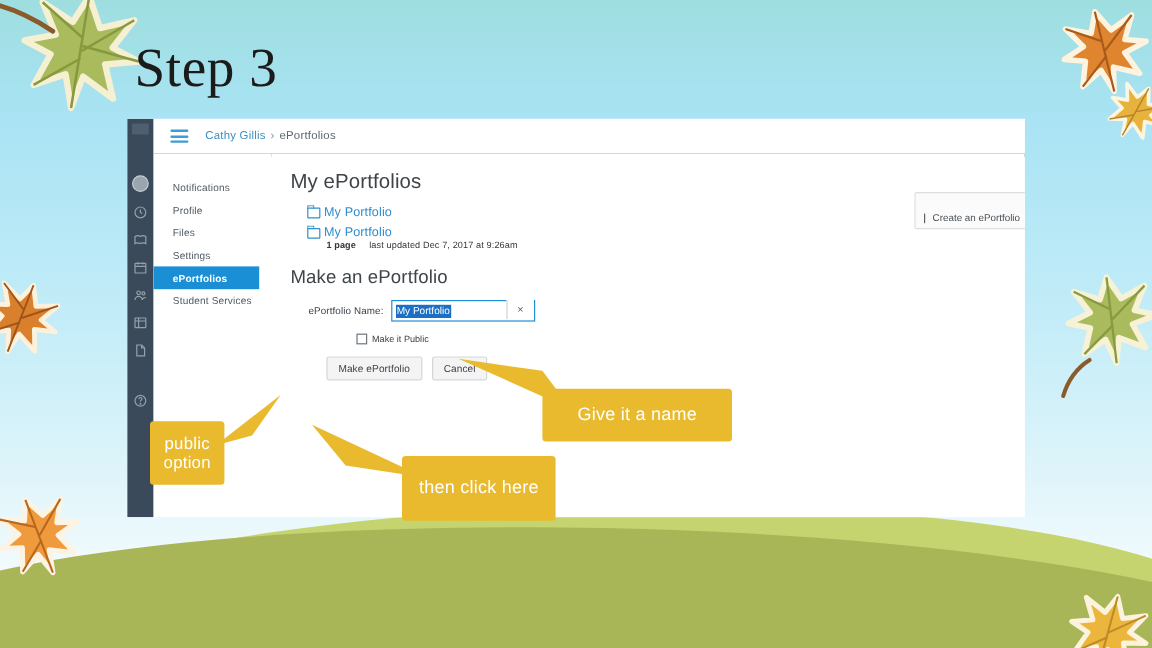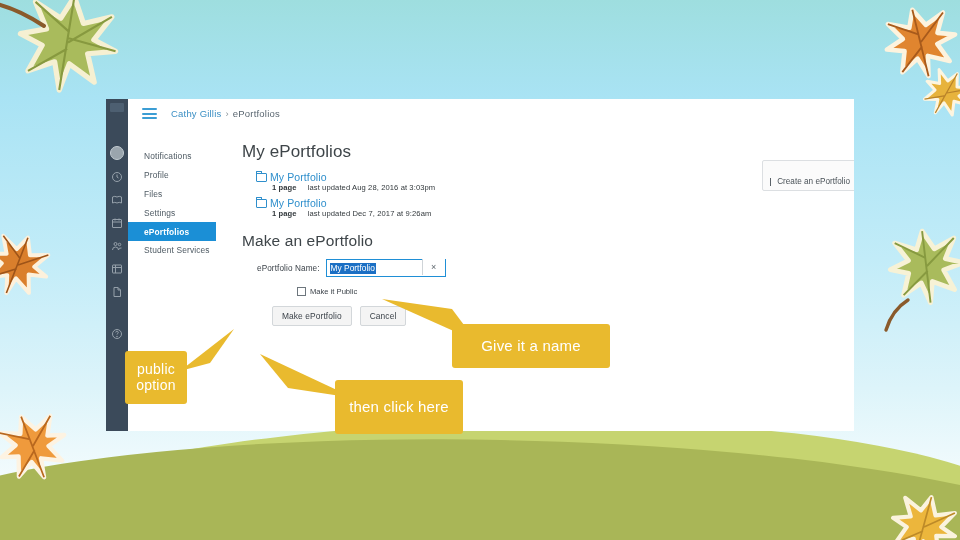--- a/index.html
+++ b/index.html
@@ -341,20 +341,21 @@
     </svg>
   </div>
 
   <div class="leaf" style="left:886px; top:492px; transform:rotate(14deg);">
     <svg width="76" height="70" viewBox="0 0 100 100">
       <path d="M50 6 L62 30 L88 20 L74 44 L96 52 L70 58 L80 84 L54 70 L48 96 L40 70 L16 82 L26 56 L4 48 L28 40 L14 16 L40 28 Z" fill="#ecb63c" stroke="#fbf3de" stroke-width="6" stroke-linejoin="round"></path>
       <path d="M50 6 L48 96 M50 50 L88 20 M50 56 L16 82" stroke="#bd8a28" stroke-width="2.4" fill="none"></path>
     </svg>
   </div>
 
+  <div id="title">Step 3</div>
 
   <div id="shot">
     <div id="shot-inner">
 
       <div class="rail">
         <div class="rail-logo"></div>
         <div class="rail-avatar"></div>
 
         <div class="rail-ic">
           <svg viewBox="0 0 24 24" fill="none" stroke="currentColor" stroke-width="2">
@@ -428,23 +429,20 @@
           <span>Create an ePortfolio</span>
         </div>
 
         <h1 class="pane-h1">My ePortfolios</h1>
 
         <div class="pf-row">
           <div class="pf-title">
             <span class="folder-icon"></span>
             <span>My Portfolio</span>
           </div>
-          <div class="pf-meta">
-            <span class="pages">1 page</span><span>last updated Aug 28, 2016 at 3:03pm</span>
-          </div>
         </div>
 
         <div class="pf-row">
           <div class="pf-title">
             <span class="folder-icon"></span>
             <span>My Portfolio</span>
           </div>
           <div class="pf-meta">
             <span class="pages">1 page</span><span>last updated Dec 7, 2017 at 9:26am</span>
           </div>

